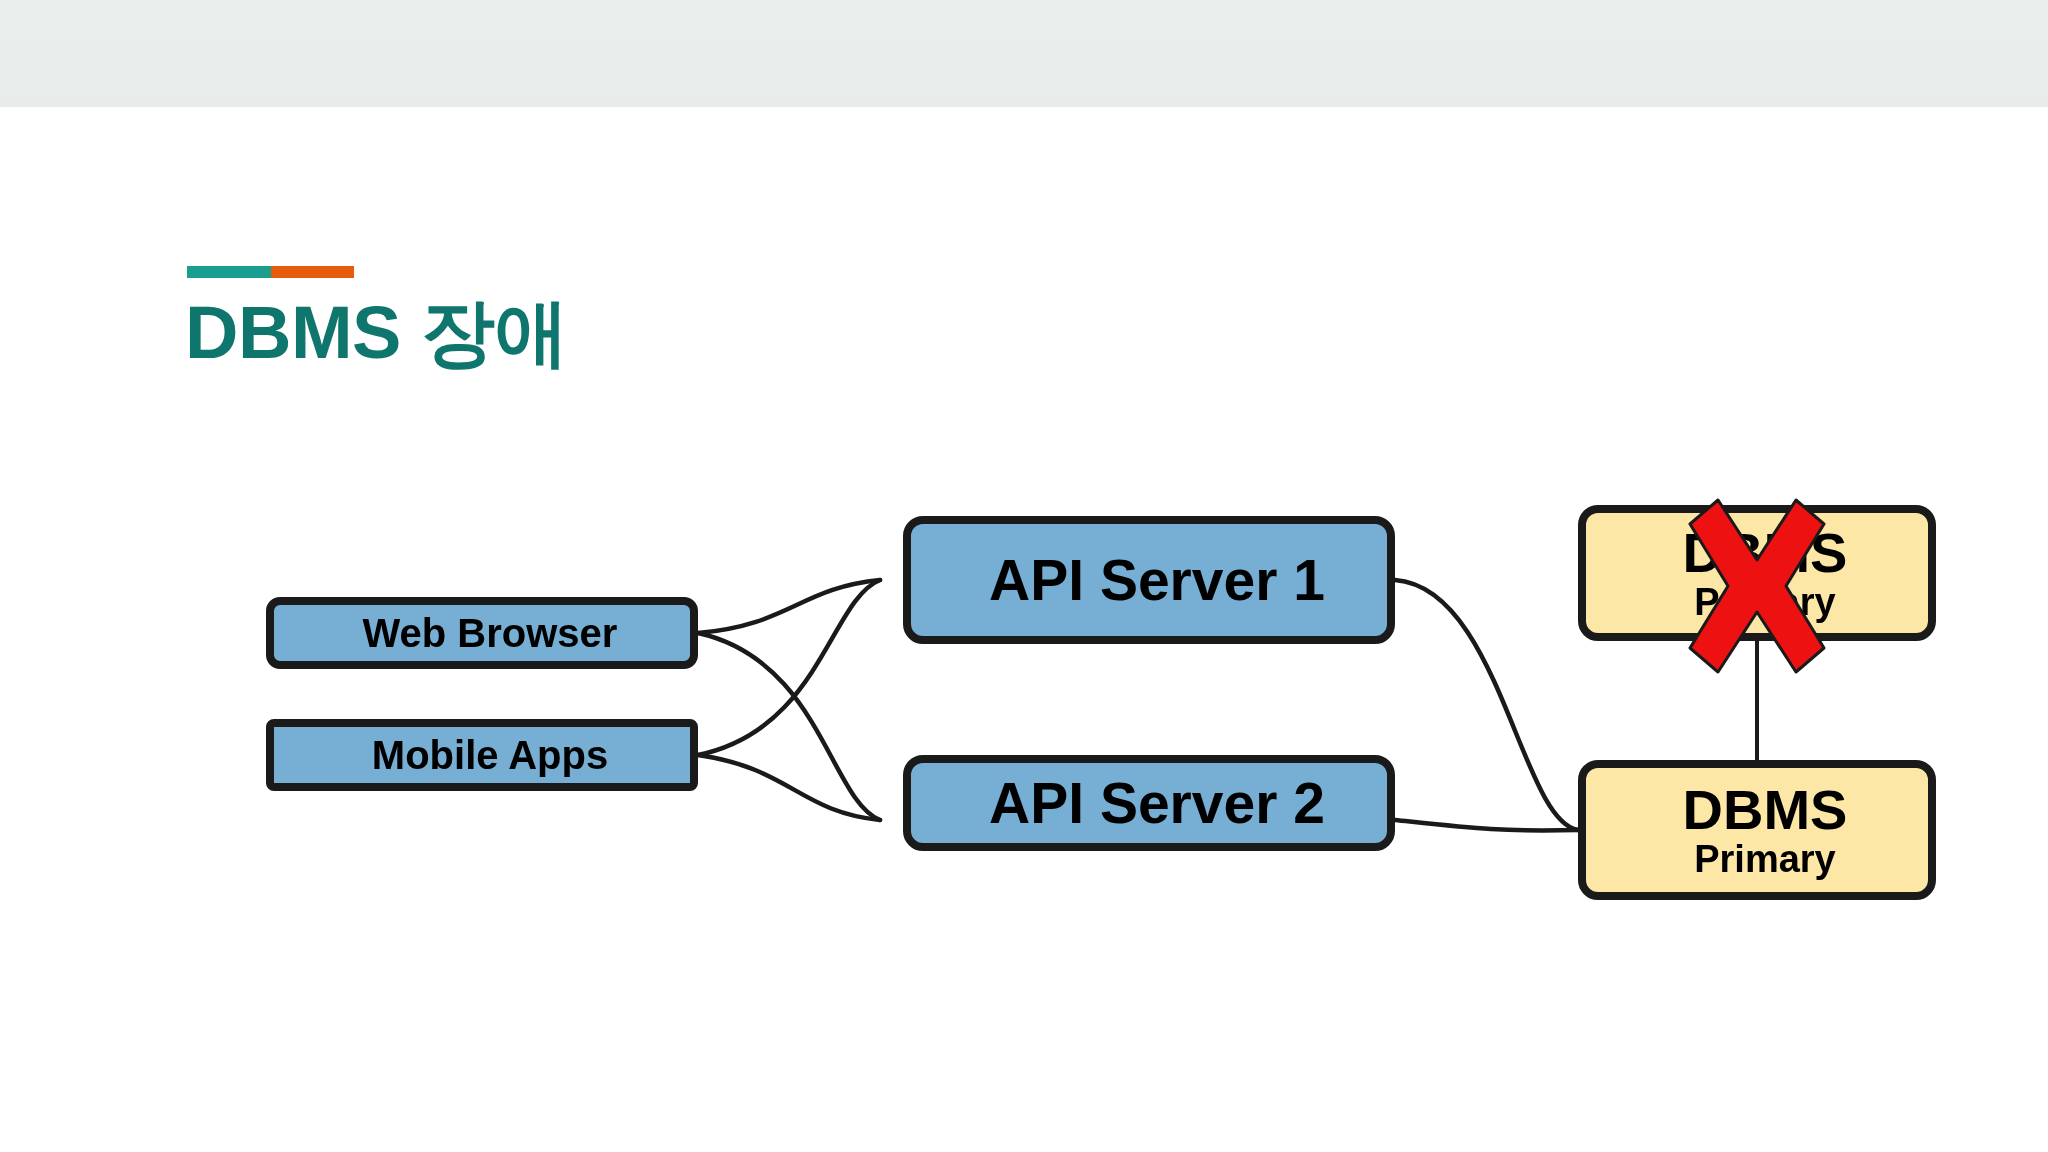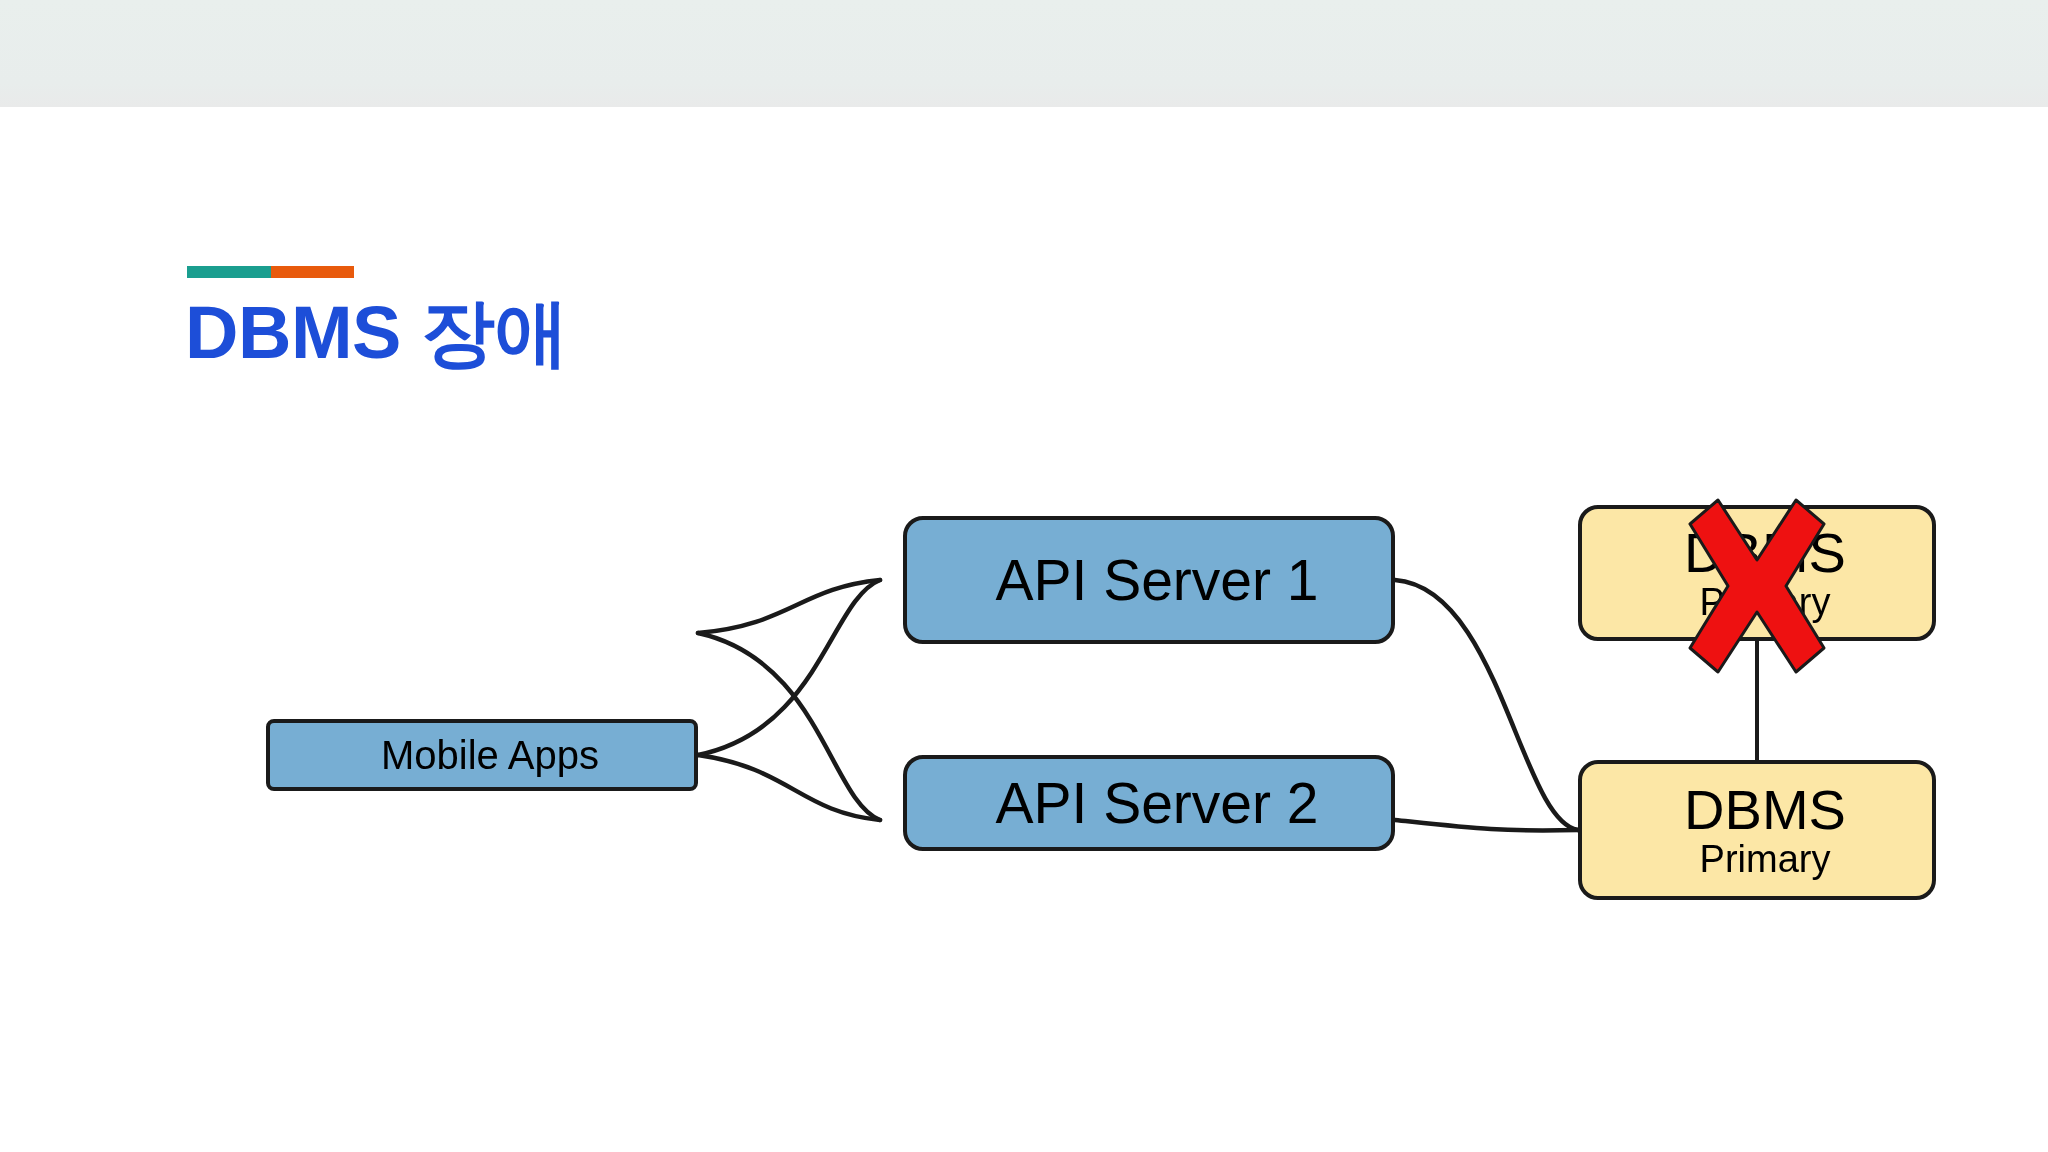--- a/index.html
+++ b/index.html
@@ -42,21 +42,21 @@
   #accent-bar .seg-orange {
     width: 50%;
     height: 100%;
   }
   #page-title {
     position: absolute;
     left: 185px;
     top: 296px;
     font-size: 74px;
     font-weight: bold;
-    color: #1d4ed8;
+    color: #0f766e;
     letter-spacing: -0.5px;
     white-space: nowrap;
     line-height: 1.0;
   }
 
   
   #diagram {
     position: absolute;
     left: 0;
     top: 0;
@@ -68,28 +68,28 @@
     left: 0;
     top: 0;
     width: 2048px;
     height: 1152px;
     pointer-events: none;
   }
 
   .node {
     position: absolute;
     box-sizing: border-box;
-    border: 4px solid #a16207;
+    border: 8px solid #a16207;
     display: flex;
     flex-direction: column;
     align-items: center;
     justify-content: center;
     text-align: center;
     color: #000000;
-    font-weight: normal;
+    font-weight: bold;
     padding-left: 16px;
   }
   .node.client {
     background: #77aed3;
     border-radius: 14px;
     font-size: 40px;
   }
   .node.api {
     background: #77aed3;
     border-radius: 20px;
@@ -154,20 +154,23 @@
         <path d="M698,755 C790,768 800,812 880,820"></path>
 
         <path d="M1395,580 C1500,588 1520,820 1578,830"></path>
 
         <path d="M1395,820 C1470,828 1500,832 1578,830"></path>
 
         <path d="M1757,641 L1757,760" stroke-width="4"></path>
       </g>
     </svg>
 
+    <div class="node client" id="node-web-browser" style="background: rgb(119, 174, 211); border-color: rgb(26, 26, 26);">
+      <span>Web Browser</span>
+    </div>
 
     <div class="node client" id="node-mobile-apps" style="background: rgb(119, 174, 211); border-color: rgb(26, 26, 26);">
       <span>Mobile Apps</span>
     </div>
 
     <div class="node api" id="node-api-1" style="background: rgb(119, 174, 211); border-color: rgb(26, 26, 26);">
       <span>API Server 1</span>
     </div>
 
     <div class="node api" id="node-api-2" style="background: rgb(119, 174, 211); border-color: rgb(26, 26, 26);">

